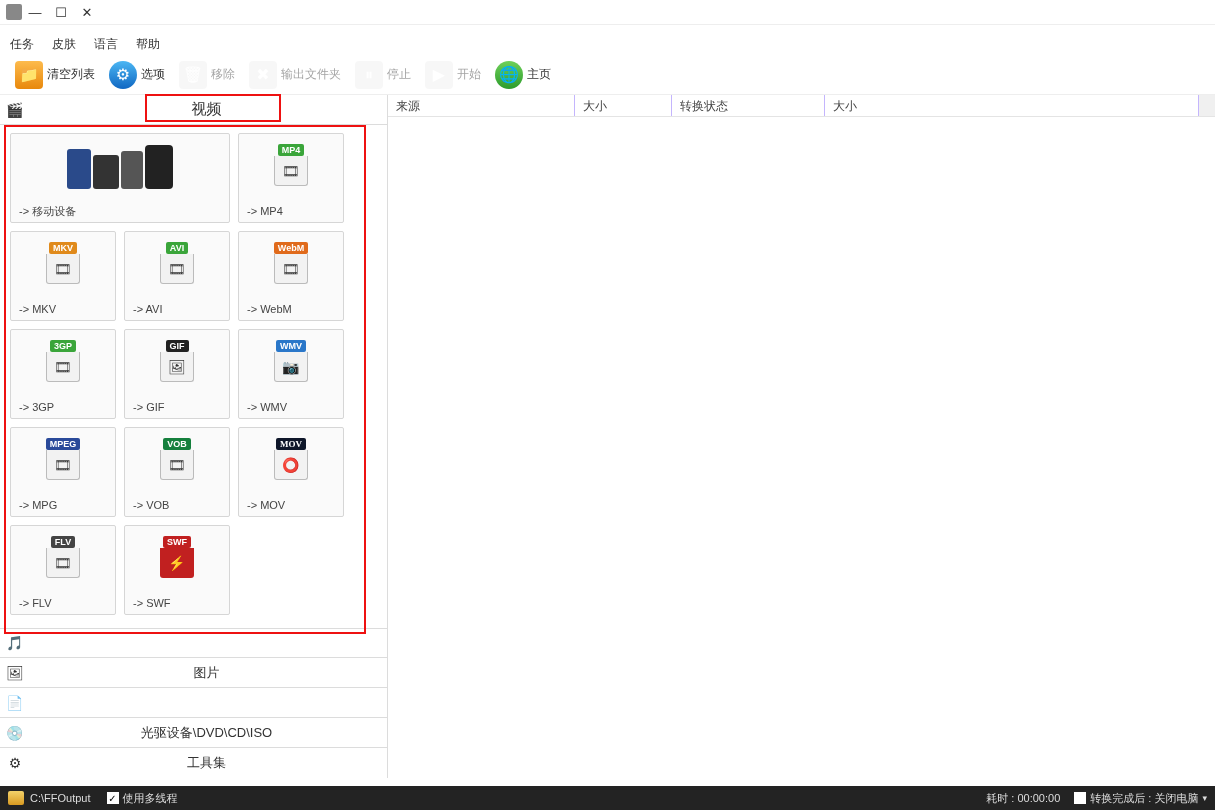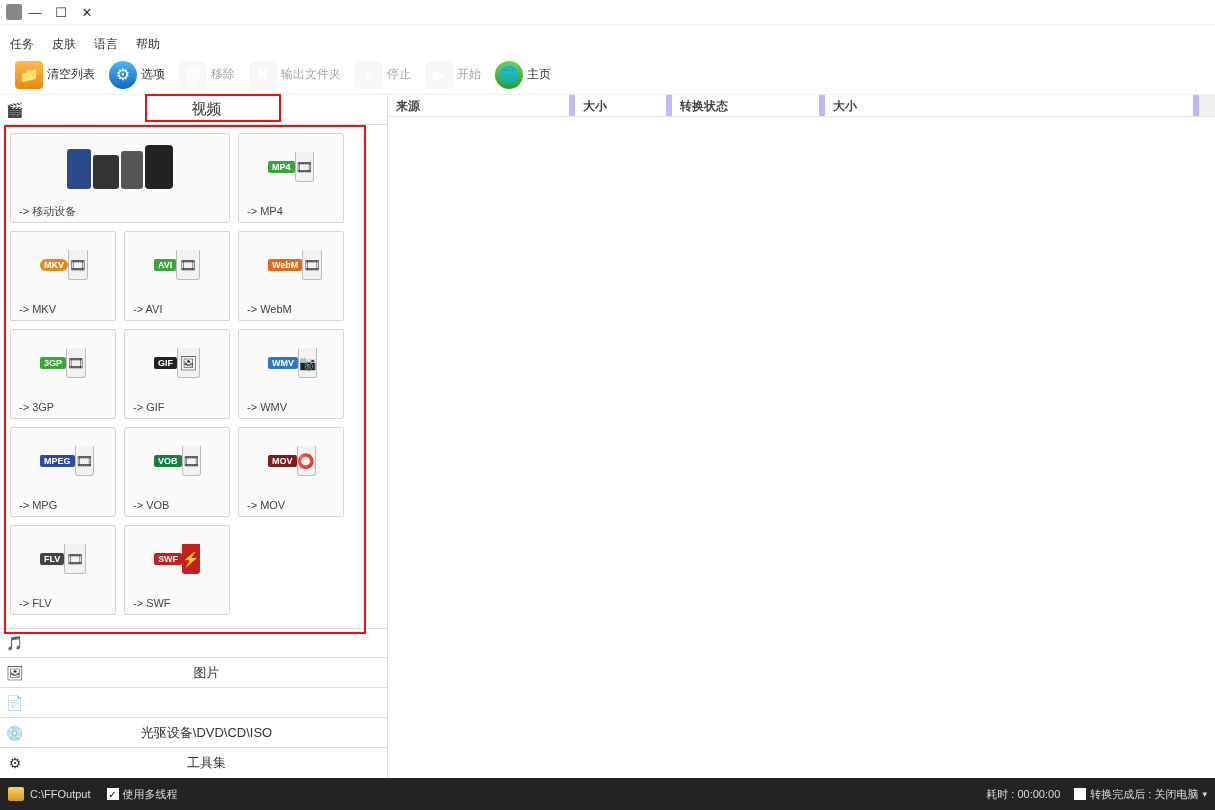--- a/index.html
+++ b/index.html
@@ -47,37 +47,37 @@
 .hl-tab { position:absolute; border:2px solid #e11; pointer-events:none; }
 .hl-grid { position:absolute; border:2px solid #e11; pointer-events:none; }
 
 
 .grid-wrap { flex:1; overflow-y:auto; padding: 8px 8px 8px 10px; position:relative; }
 .grid { display:grid; grid-template-columns: repeat(3, 106px); gap: 8px 8px; }
 .tile { border:1px solid #d6d6d6; border-radius:2px; background:#fafafa; height: 90px; display:flex; flex-direction:column; cursor:pointer; }
 .tile.wide { grid-column: span 2; }
 .tile-img { flex:1; display:flex; align-items:center; justify-content:center; }
 .tile-label { height:22px; padding:0 8px; display:flex; align-items:center; font-size:11px; color:#444; }
-.fmt-icon { width:46px; height:46px; display:flex; flex-direction:row; align-items:center; }
+.fmt-icon { width:46px; height:46px; display:flex; flex-direction:column; align-items:center; }
 .fmt-badge { font-size:9px; font-weight:bold; color:#fff; padding:1px 4px; border-radius:2px; }
 .fmt-body { width:34px; height:30px; background:#f2f2f2; border:1px solid #bbb; border-top:none; border-radius:0 0 3px 3px; display:flex; align-items:center; justify-content:center; font-size:14px; }
 
 
 .grid-wrap::-webkit-scrollbar { width:16px; }
 .grid-wrap::-webkit-scrollbar-track { background:#f0f0f0; }
 .grid-wrap::-webkit-scrollbar-thumb { background:#c8c8c8; }
 
 
 .list-head { display:flex; height:22px; border-bottom:1px solid #e4e4e4; font-size:12px; color:#444; }
-.list-col { padding:3px 8px; border-right:6px solid #c4b5fd;font-weight:bold; }
+.list-col { padding:3px 8px; border-right:1px solid #c4b5fd; }
 .right-body { flex:1; background:#fff; }
 .right-scroll { width:16px; background:#f0f0f0; }
 
 
-.statusbar { position:absolute; bottom:0; left:0; right:0; height:32px; background:#232323; color:#ddd; display:flex; align-items:center; font-size:11px; padding:0 8px; }
+.statusbar { position:absolute; bottom:0; left:0; right:0; height:24px; background:#232323; color:#ddd; display:flex; align-items:center; font-size:11px; padding:0 8px; }
 .sb-folder { width:16px; height:14px; background:linear-gradient(#f3d26a,#d99a21); margin-right:6px; border-radius:2px; }
 .sb-path { margin-right:16px; }
 .sb-chk { width:12px; height:12px; background:#fff; margin-right:4px; display:inline-flex; align-items:center; justify-content:center; font-size:10px; color:#000;}
 .sb-spacer { flex:1; }
 </style>
 </head>
 <body>
 
 <div class="titlebar">
   <span class="titlebar-icon"></span>
@@ -153,21 +153,21 @@
               <div class="fmt-icon">
                 <div class="fmt-badge" style="background: rgb(58, 165, 58);">MP4</div>
                 <div class="fmt-body">🎞</div>
               </div>
             </div>
             <div class="tile-label">-&gt; MP4</div>
           </div>
           <div class="tile">
             <div class="tile-img">
               <div class="fmt-icon">
-                <div class="fmt-badge" style="background: rgb(224, 138, 27); border-radius: 6px;">MKV</div>
+                <div class="fmt-badge" style="background: rgb(224, 138, 27);">MKV</div>
                 <div class="fmt-body">🎞</div>
               </div>
             </div>
             <div class="tile-label">-&gt; MKV</div>
           </div>
           <div class="tile">
             <div class="tile-img">
               <div class="fmt-icon">
                 <div class="fmt-badge" style="background: rgb(58, 165, 58);">AVI</div>
                 <div class="fmt-body">🎞</div>
@@ -225,21 +225,21 @@
               <div class="fmt-icon">
                 <div class="fmt-badge" style="background: #15803d;">VOB</div>
                 <div class="fmt-body">🎞</div>
               </div>
             </div>
             <div class="tile-label">-&gt; VOB</div>
           </div>
           <div class="tile">
             <div class="tile-img">
               <div class="fmt-icon">
-                <div class="fmt-badge" style="background: #7f1d1d;">MOV</div>
+                <div class="fmt-badge" style="background: #0f172a; font-family: Liberation Serif, serif;">MOV</div>
                 <div class="fmt-body">⭕</div>
               </div>
             </div>
             <div class="tile-label">-&gt; MOV</div>
           </div>
           <div class="tile">
             <div class="tile-img">
               <div class="fmt-icon">
                 <div class="fmt-badge" style="background: rgb(68, 68, 68);">FLV</div>
                 <div class="fmt-body">🎞</div>

